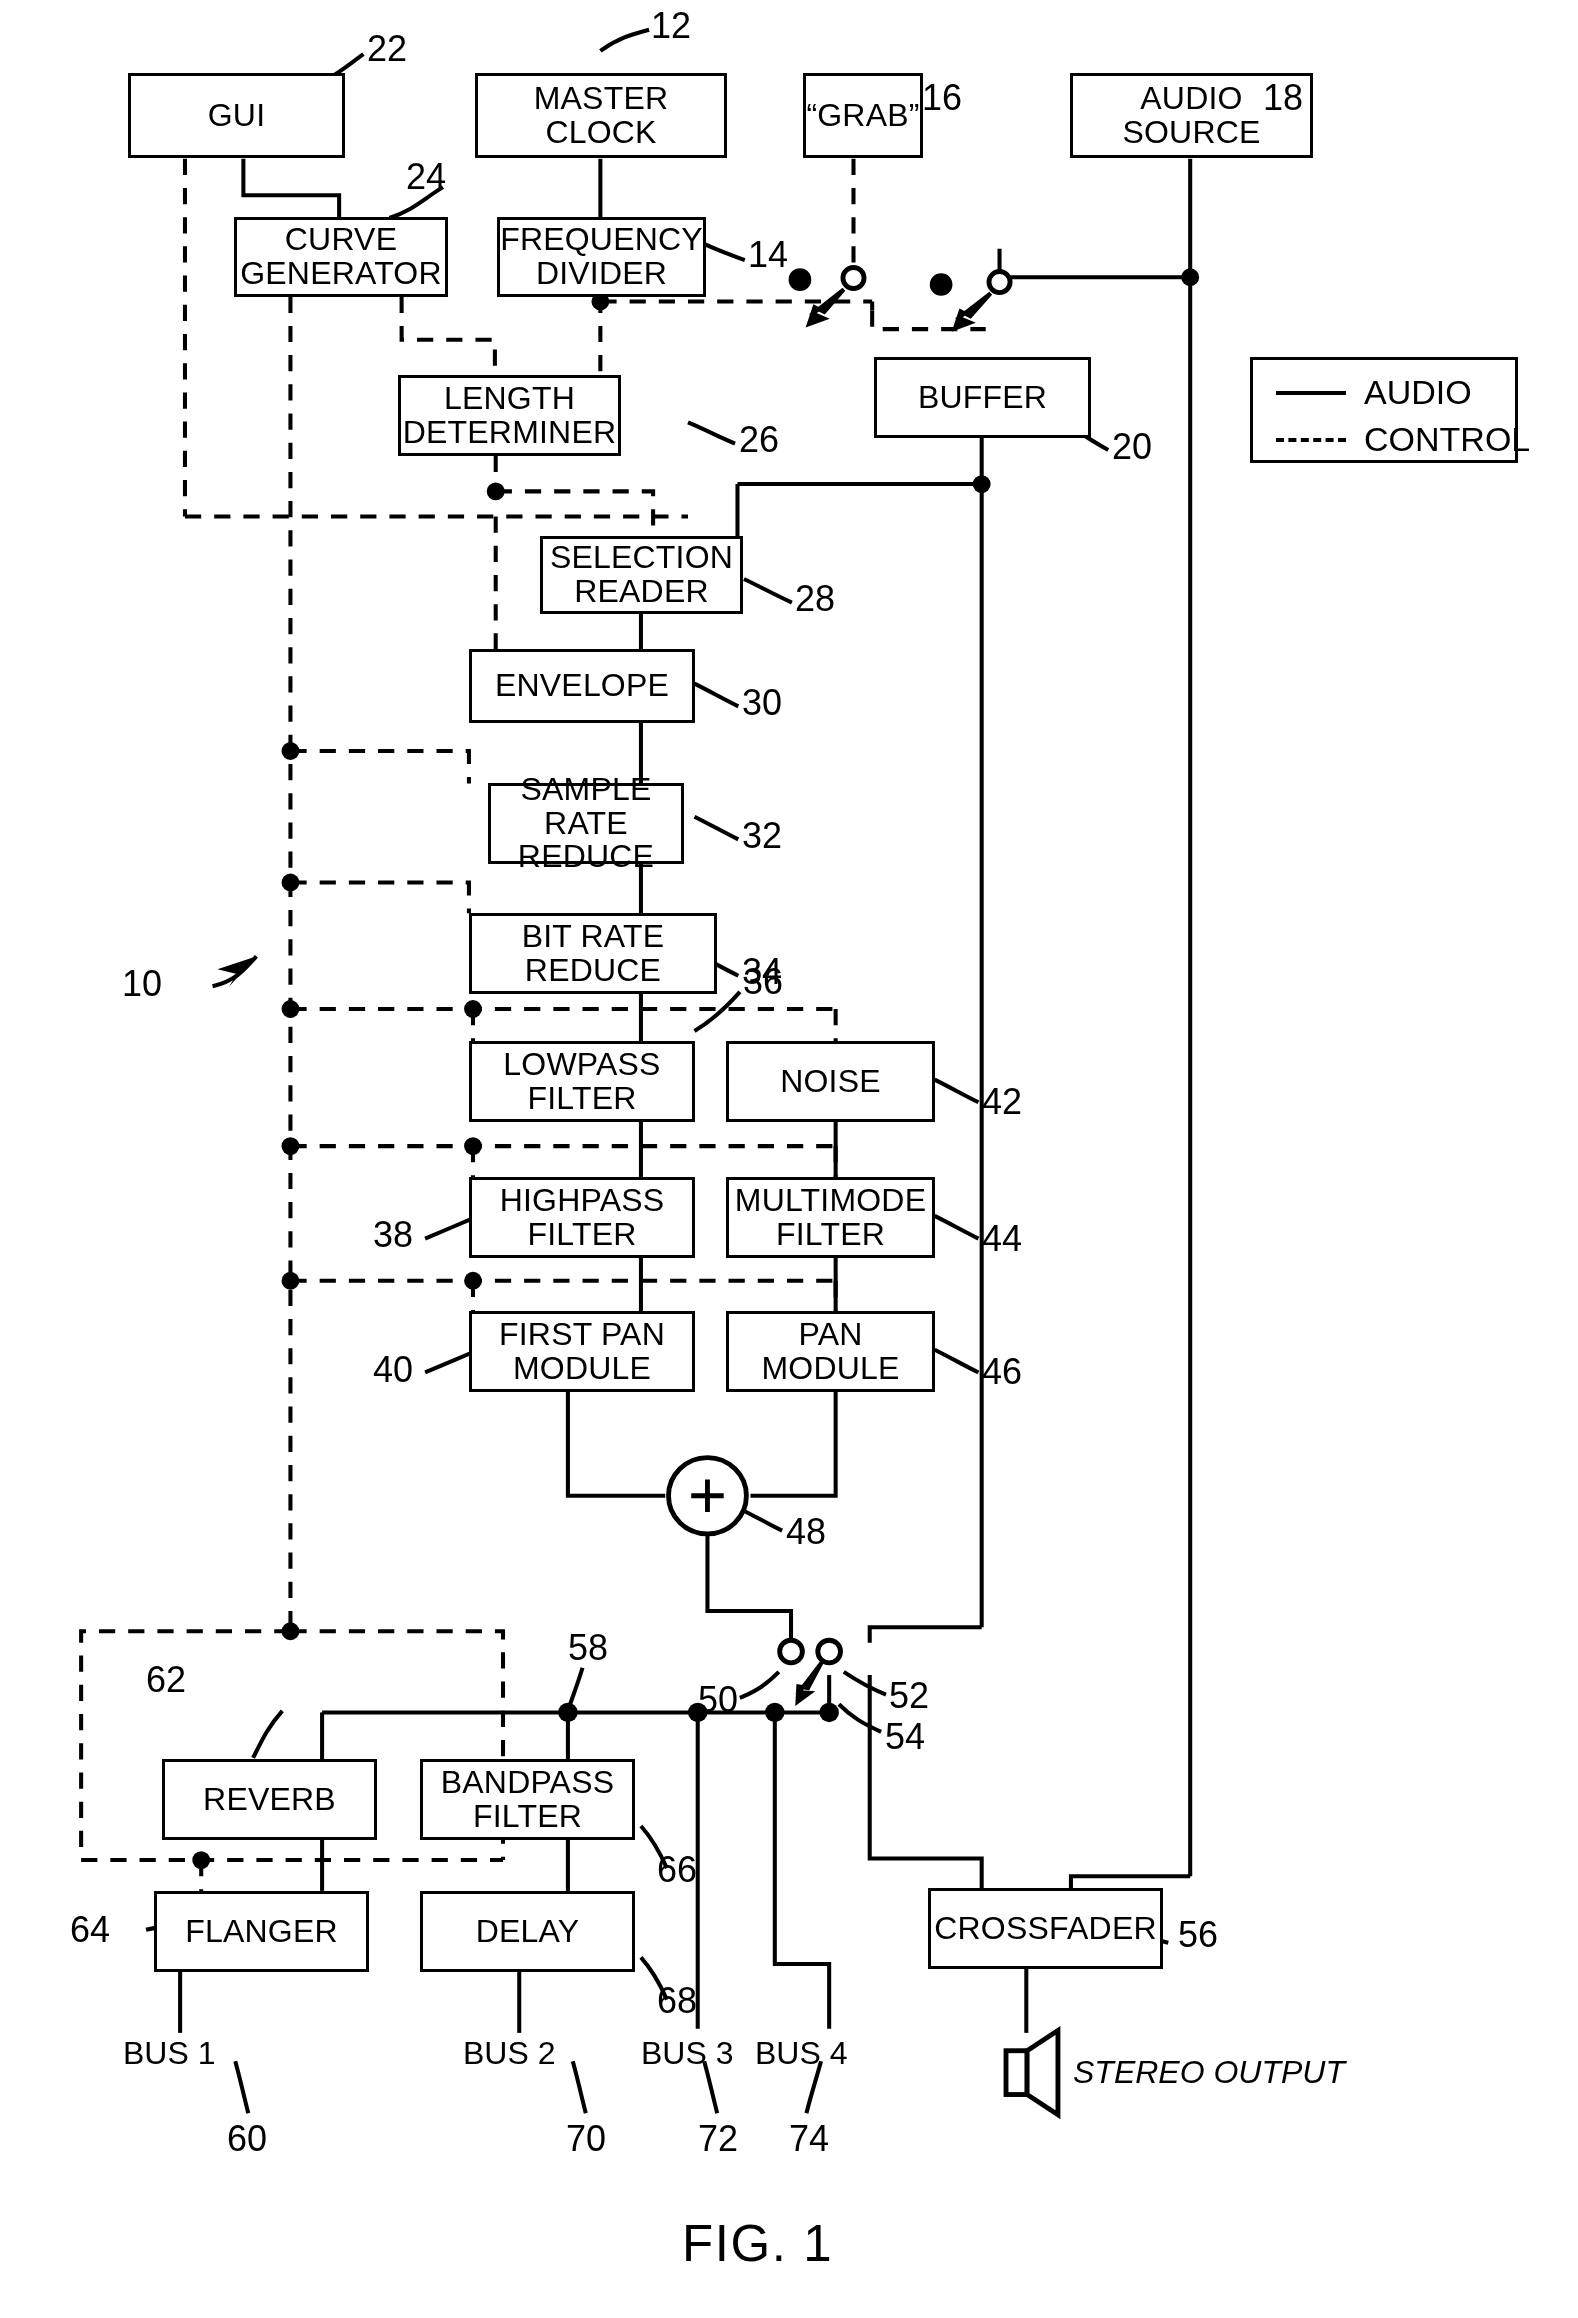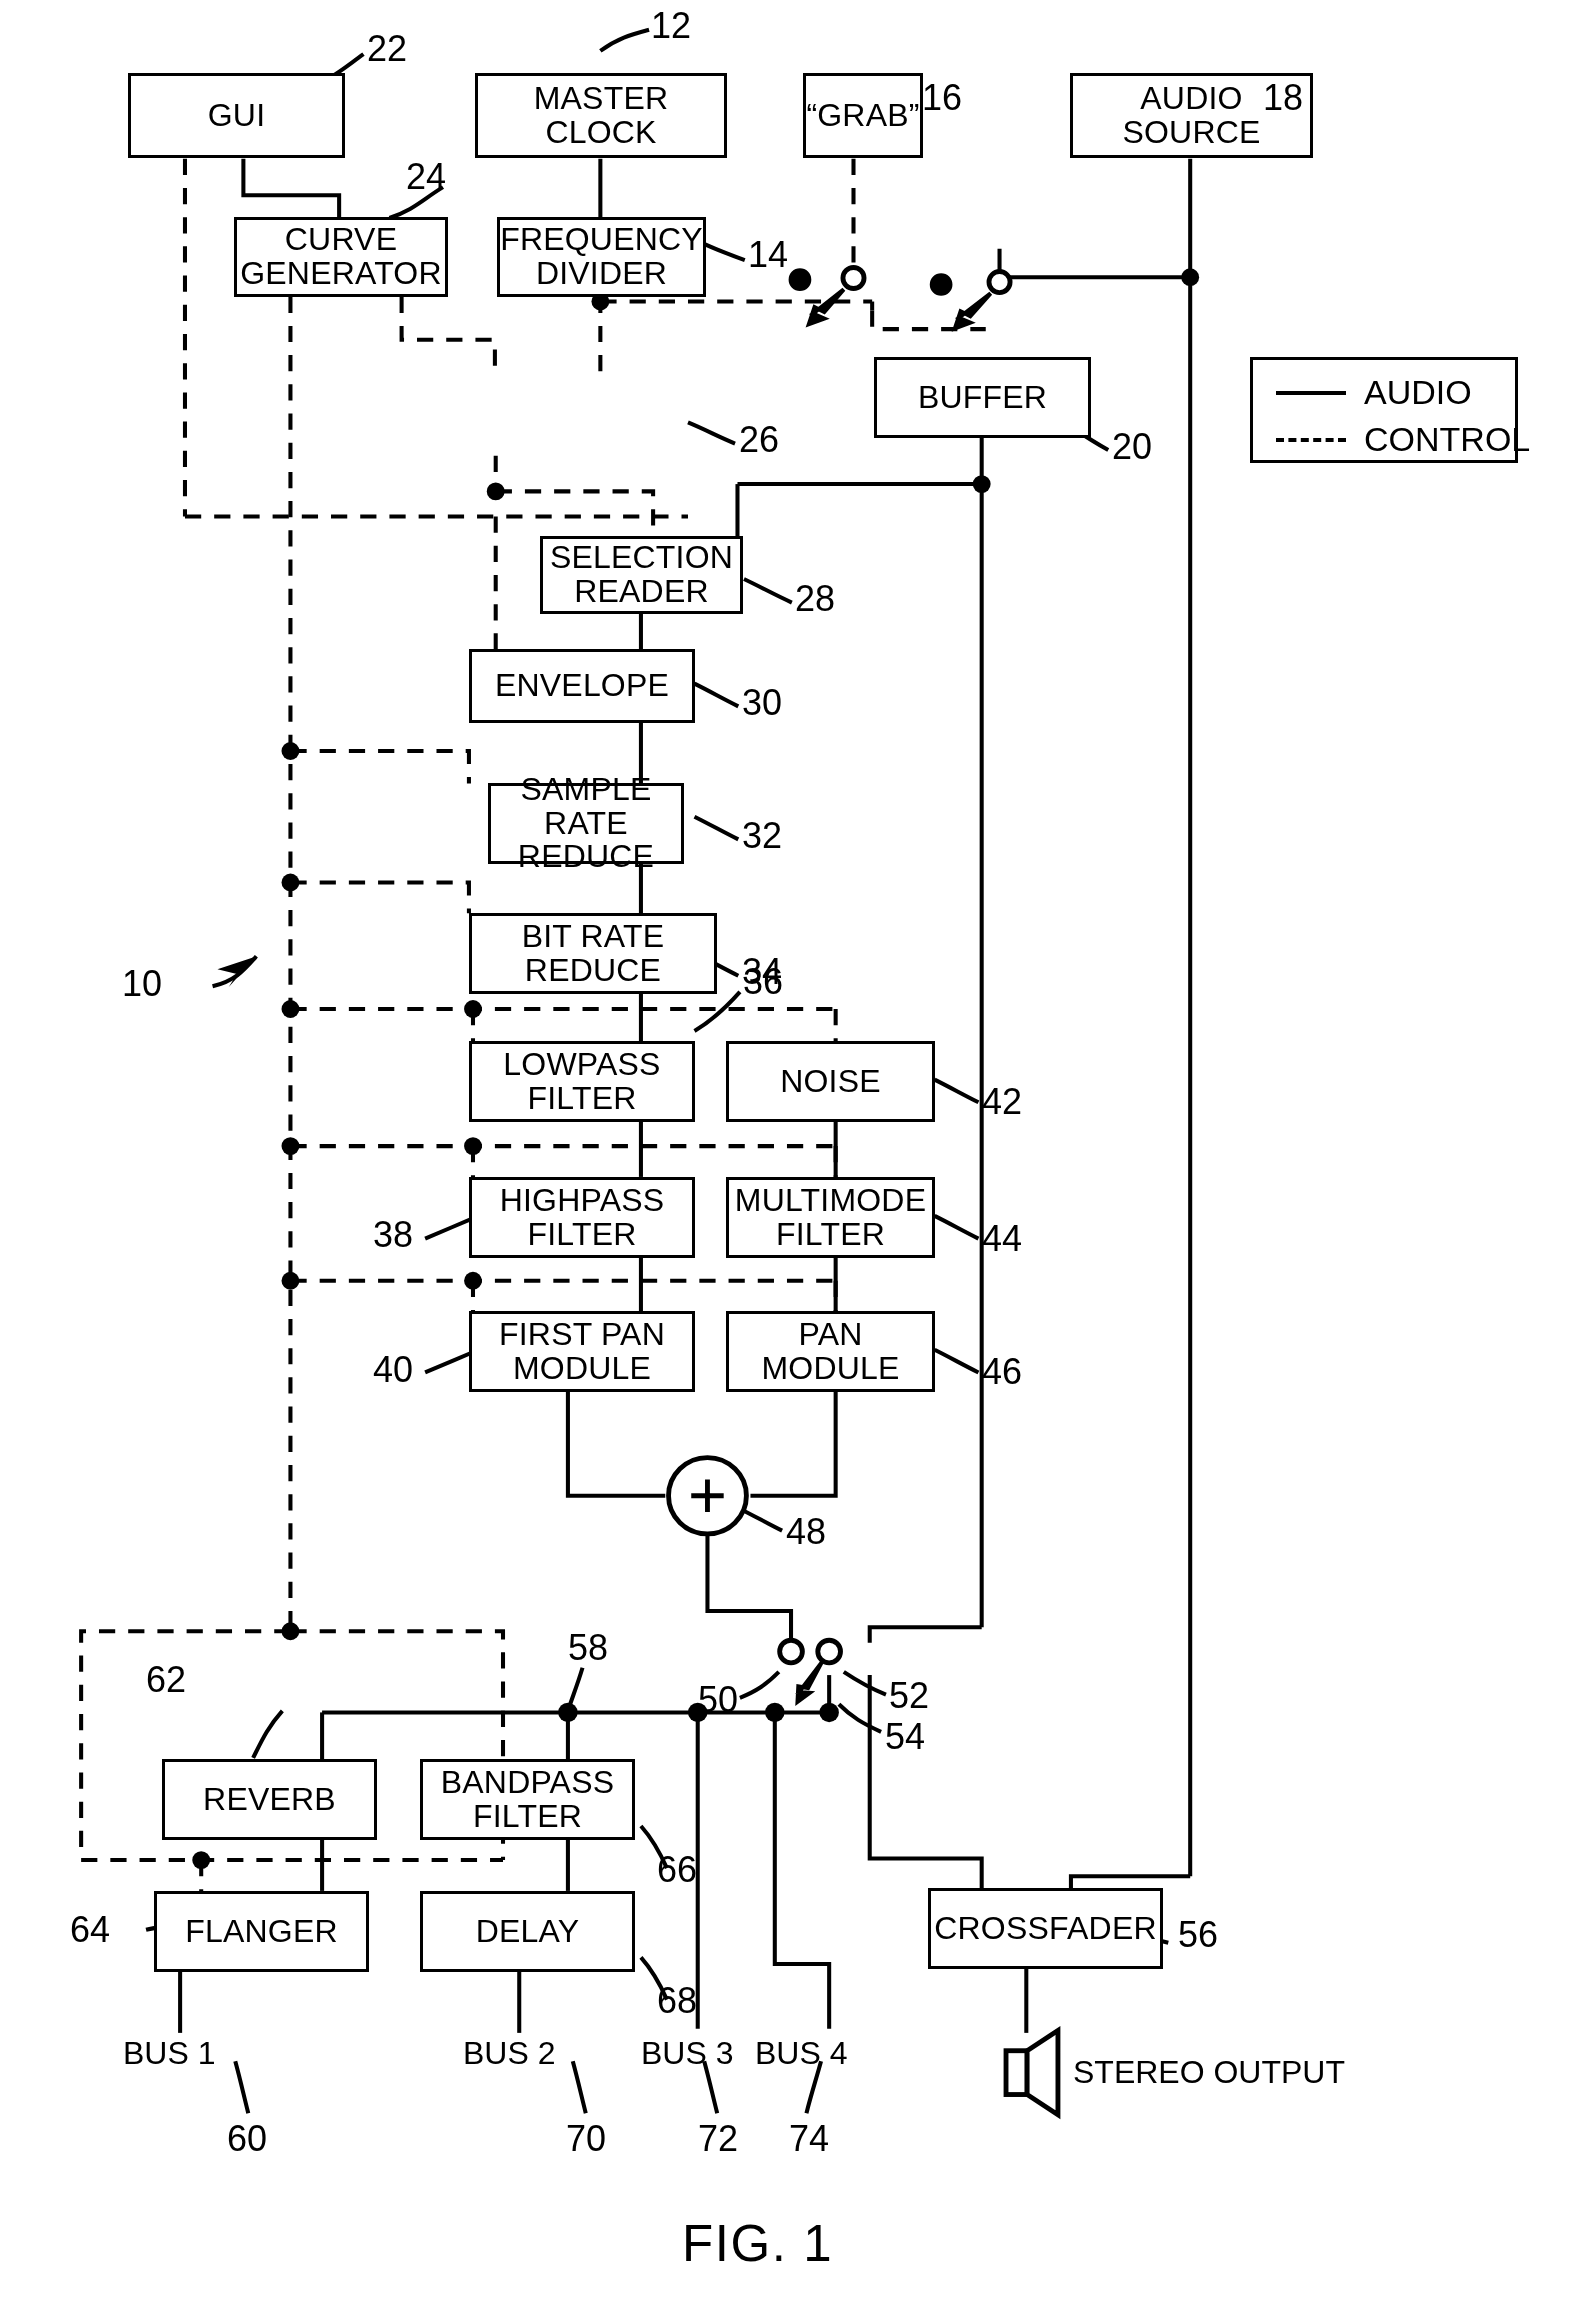--- a/index.html
+++ b/index.html
@@ -237,20 +237,24 @@
 GENERATOR</span>
   </div>
   <div class="box" style="left:497px;top:217px;width:209px;height:80px;">
     <span style="white-space:pre-line">FREQUENCY
 DIVIDER</span>
   </div>
   <div class="box" style="left:874px;top:357px;width:217px;height:81px;">
     <span>BUFFER</span>
   </div>
 
+  <div class="box" style="left:398px;top:375px;width:223px;height:81px;">
+    <span style="white-space:pre-line">LENGTH
+DETERMINER</span>
+  </div>
   <div class="box" style="left:540px;top:536px;width:203px;height:78px;">
     <span style="white-space:pre-line">SELECTION
 READER</span>
   </div>
 
   <div class="box" style="left:469px;top:649px;width:226px;height:74px;justify-content:center;">
     <span>ENVELOPE</span>
   </div>
   <div class="box" style="left:469px;top:783px;width:196px;height:81px;margin-left:19px;">
     <span style="white-space:pre-line">SAMPLE RATE
@@ -348,18 +352,18 @@
   <div class="lbl" style="left:123px;top:2037px;">BUS 1</div>
   <div class="lbl" style="left:463px;top:2037px;">BUS 2</div>
   <div class="lbl" style="left:641px;top:2037px;">BUS 3</div>
   <div class="lbl" style="left:755px;top:2037px;">BUS 4</div>
 
   <div class="ref" style="left:227px;top:2121px;">60</div>
   <div class="ref" style="left:566px;top:2121px;">70</div>
   <div class="ref" style="left:698px;top:2121px;">72</div>
   <div class="ref" style="left:789px;top:2121px;">74</div>
 
-  <div class="lbl" style="left:1073px;top:2056px;">STEREO OUTPUT</div>
+  <div class="lbl" style="left:1073px;top:2056px;font-style:italic;">STEREO OUTPUT</div>
 
   <div class="figcap" style="left:682px;top:2214px;">FIG. 1</div>
 
 </div>
 
 
 </body></html>

